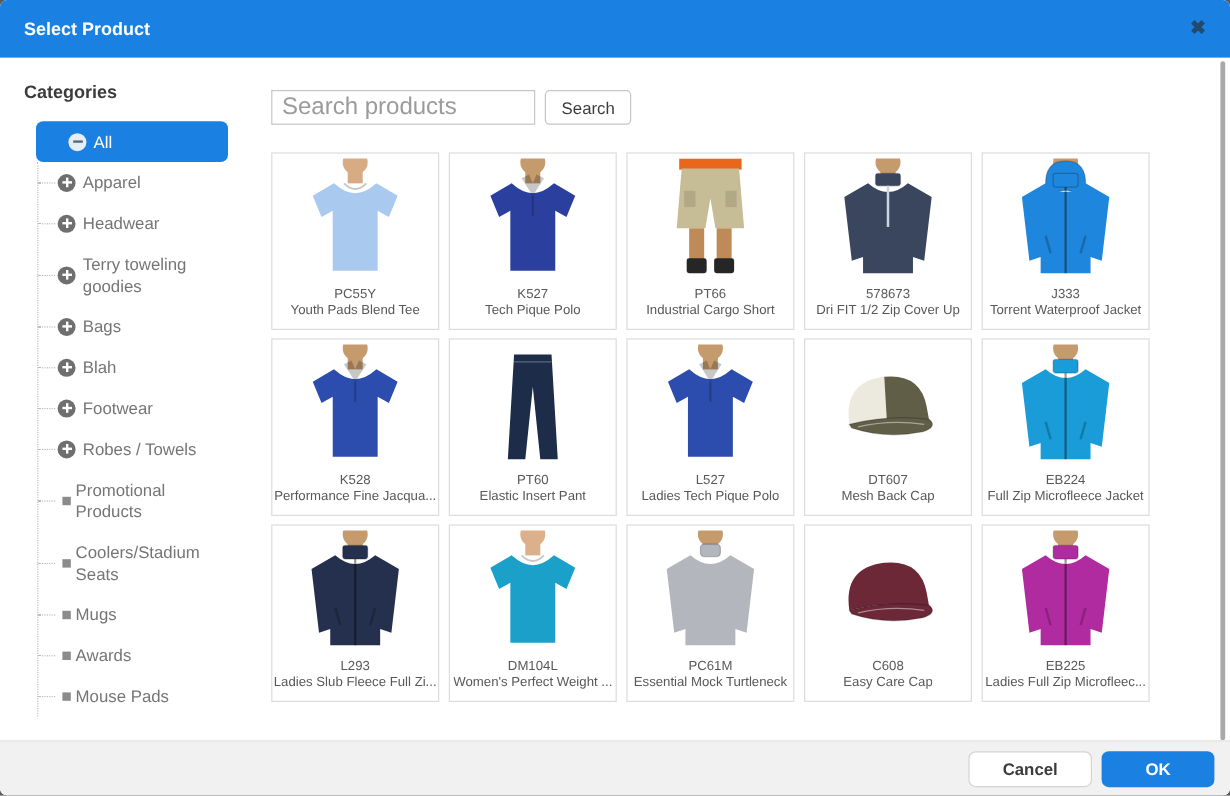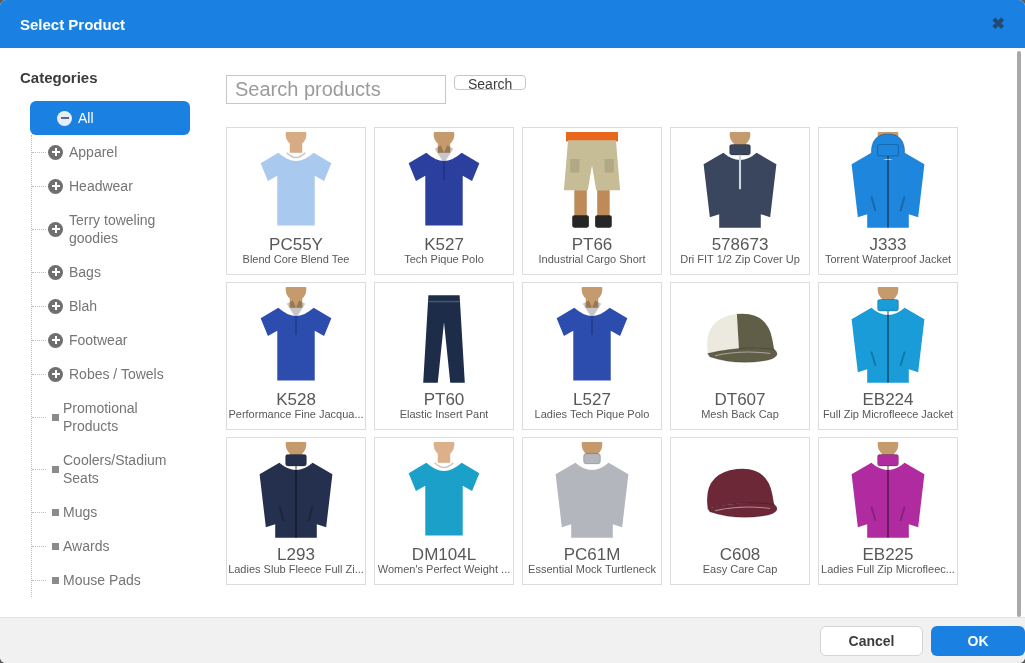--- a/index.html
+++ b/index.html
@@ -34,36 +34,36 @@
   .icon-minus::before{content:"";position:absolute;left:3.5px;right:3.5px;top:6.5px;height:2px;background:#58импort6b7d;background:#5a6b7d;}
   .icon-square{width:7px;height:7px;background:#8b8b8b;margin:4px;}
   .cat-label{width:112px;line-height:18px;}
 
   
   .main{position:absolute;left:226px;top:62px;right:8px;bottom:46px;}
   .search-row{position:absolute;top:13px;left:0;display:flex;gap:8px;}
   .search-input{width:202px;height:27px;border:1px solid #c6c6c6;font-size:20px;padding:0 8px;color:#333;
     font-family:"Liberation Sans",sans-serif;outline:none;}
   .search-input::placeholder{color:#9b9b9b;}
-  .search-btn{height:15px;padding:0 13px;background:#fff;border:1px solid #c6c6c6;border-radius:4px;
+  .search-btn{height:29px;padding:0 13px;background:#fff;border:1px solid #c6c6c6;border-radius:4px;
     font-size:14px;color:#3c3c3c;font-family:"Liberation Sans",sans-serif;cursor:pointer;}
 
   .grid{position:absolute;top:65px;left:0;width:740px;display:flex;flex-wrap:wrap;gap:7px 8px;}
   .card{width:140px;height:148px;border:1px solid #dcdcdc;box-sizing:border-box;background:#fff;
     display:flex;flex-direction:column;align-items:center;cursor:pointer;}
   .card-img{width:100%;height:110px;display:flex;justify-content:center;align-items:flex-start;overflow:hidden;}
   .card-img svg{width:104px;height:104px;margin-top:4px;}
-  .card-code{font-size:17px;color:#57585a;line-height:14px;}
+  .card-code{font-size:11px;color:#57585a;line-height:14px;}
   .card-name{font-size:11px;color:#57585a;line-height:14px;max-width:136px;white-space:nowrap;overflow:hidden;}
 
   .scroll-thumb{position:absolute;right:4px;top:51px;width:4px;height:566px;background:#a9a9a9;border-radius:2px;}
 
   
   .footer{position:absolute;bottom:0;left:0;right:0;height:46px;background:#f1f1f1;border-top:1px solid #e2e2e2;
-    display:flex;align-items:center;justify-content:flex-end;gap:8px;box-sizing:border-box;}
+    display:flex;align-items:center;justify-content:flex-end;gap:8px;padding-right:13px;box-sizing:border-box;}
   .btn{height:30px;border-radius:6px;font-weight:bold;font-size:14px;cursor:pointer;
     font-family:"Liberation Sans",sans-serif;}
   .btn-cancel{width:103px;background:#fff;border:1px solid #d4d4d4;color:#3c3c3c;}
   .btn-ok{width:94px;background:var(--accent,#1a80e2);border:none;color:#fff;}
 </style>
 </head>
 <body>
 
 <div class="modal">
 
@@ -153,21 +153,21 @@
   <div class="card">
     <div class="card-img">
             <svg viewBox="0 0 100 100" xmlns="http://www.w3.org/2000/svg">
               <circle cx="50" cy="3" r="10" fill="#d7ac85"></circle>
               <rect x="44" y="6" width="12" height="14" fill="#d7ac85"></rect>
               <path d="M33 20 L16 30 L23 47 L32 42 L32 90 L68 90 L68 42 L77 47 L84 30 L67 20 Q58 28 50 28 Q42 28 33 20 Z" fill="#a9c9ef"></path>
               <path d="M41 20 Q50 29 59 20" fill="none" stroke="rgba(0,0,0,0.22)" stroke-width="1.5"></path>
             </svg>
           </div>
     <div class="card-code">PC55Y</div>
-    <div class="card-name">Blend Core Blend Tee</div>
+    <div class="card-name">Youth Pads Blend Tee</div>
   </div>
 
   <div class="card">
     <div class="card-img">
             <svg viewBox="0 0 100 100" xmlns="http://www.w3.org/2000/svg">
               <circle cx="50" cy="3" r="10" fill="#c59a6d"></circle>
               <rect x="44" y="6" width="12" height="14" fill="#c59a6d"></rect>
               <path d="M33 20 L16 30 L23 47 L32 42 L32 90 L68 90 L68 42 L77 47 L84 30 L67 20 Q58 28 50 28 Q42 28 33 20 Z" fill="#2b3f9f"></path>
               <path d="M41 16 L50 30 L59 16 L53 13 L50 20 L47 13 Z" fill="rgba(0,0,0,0.22)"></path>
               <line x1="50" y1="30" x2="50" y2="46" stroke="rgba(0,0,0,0.22)" stroke-width="1.5"></line>

